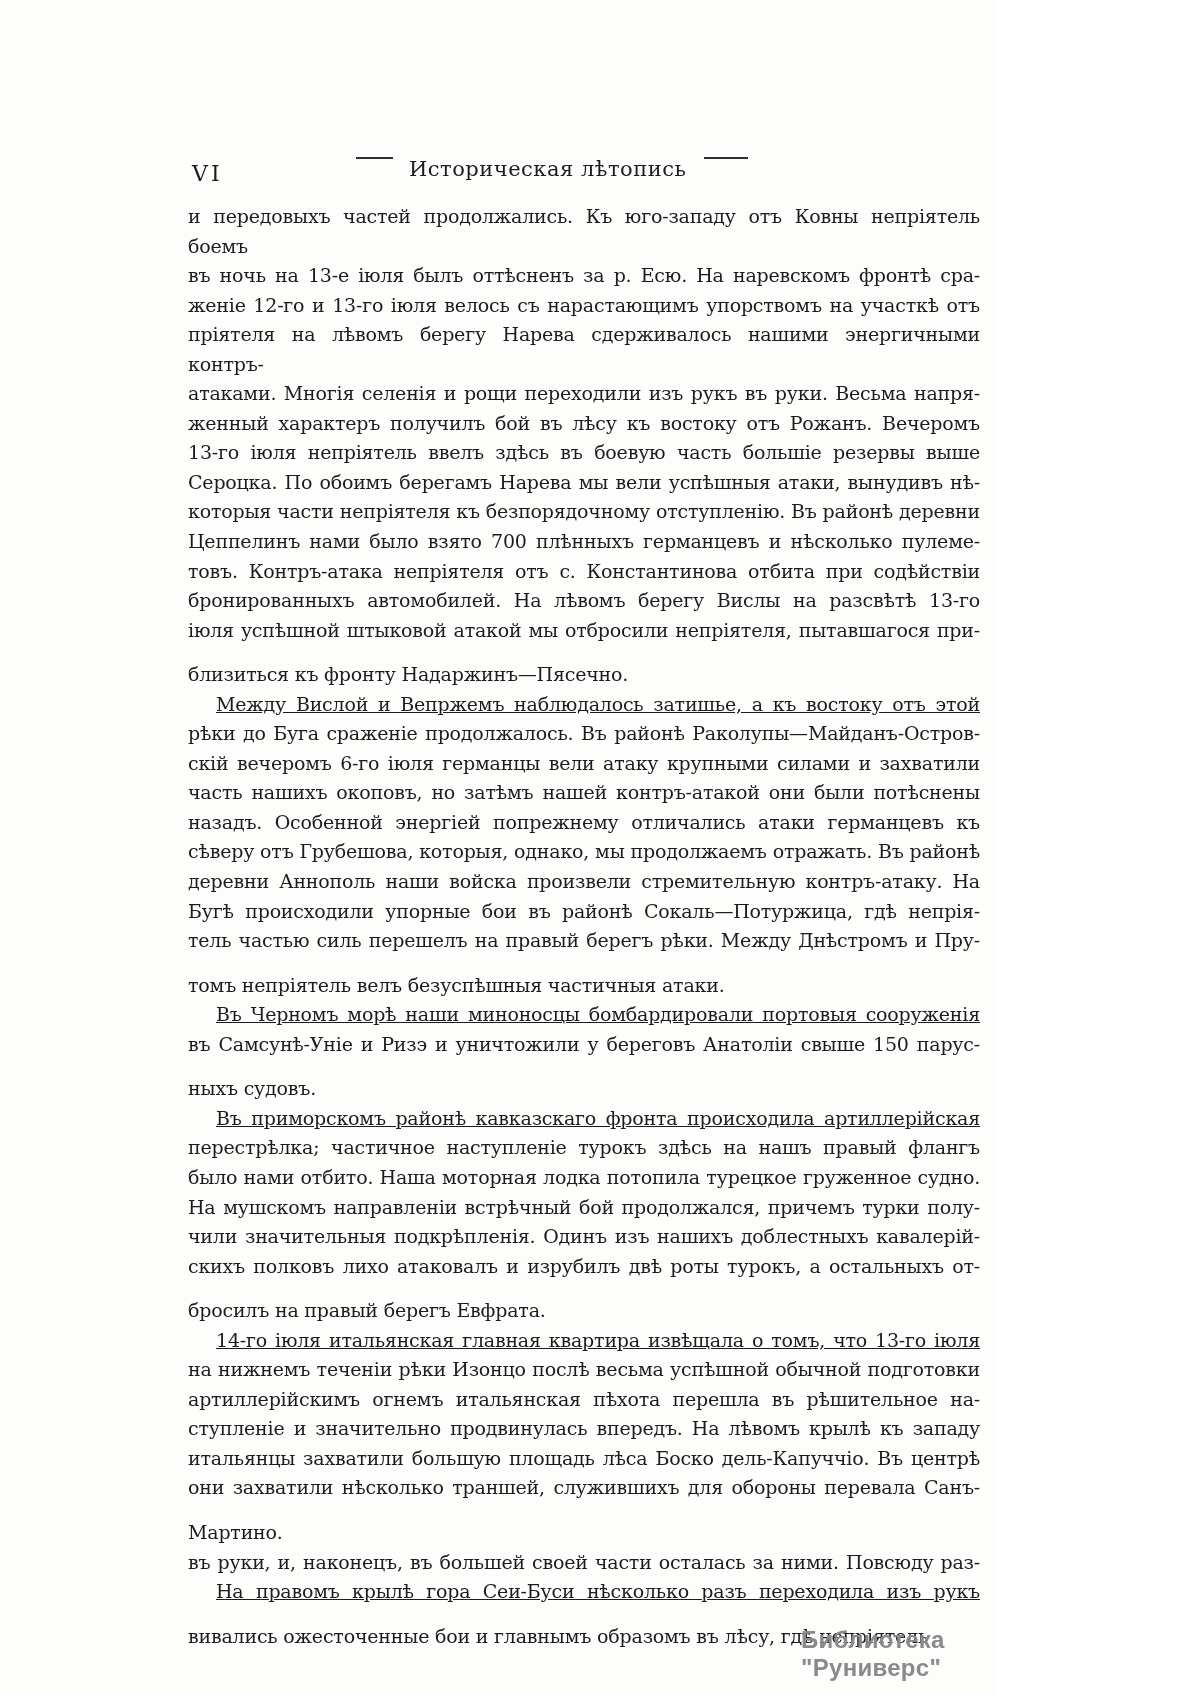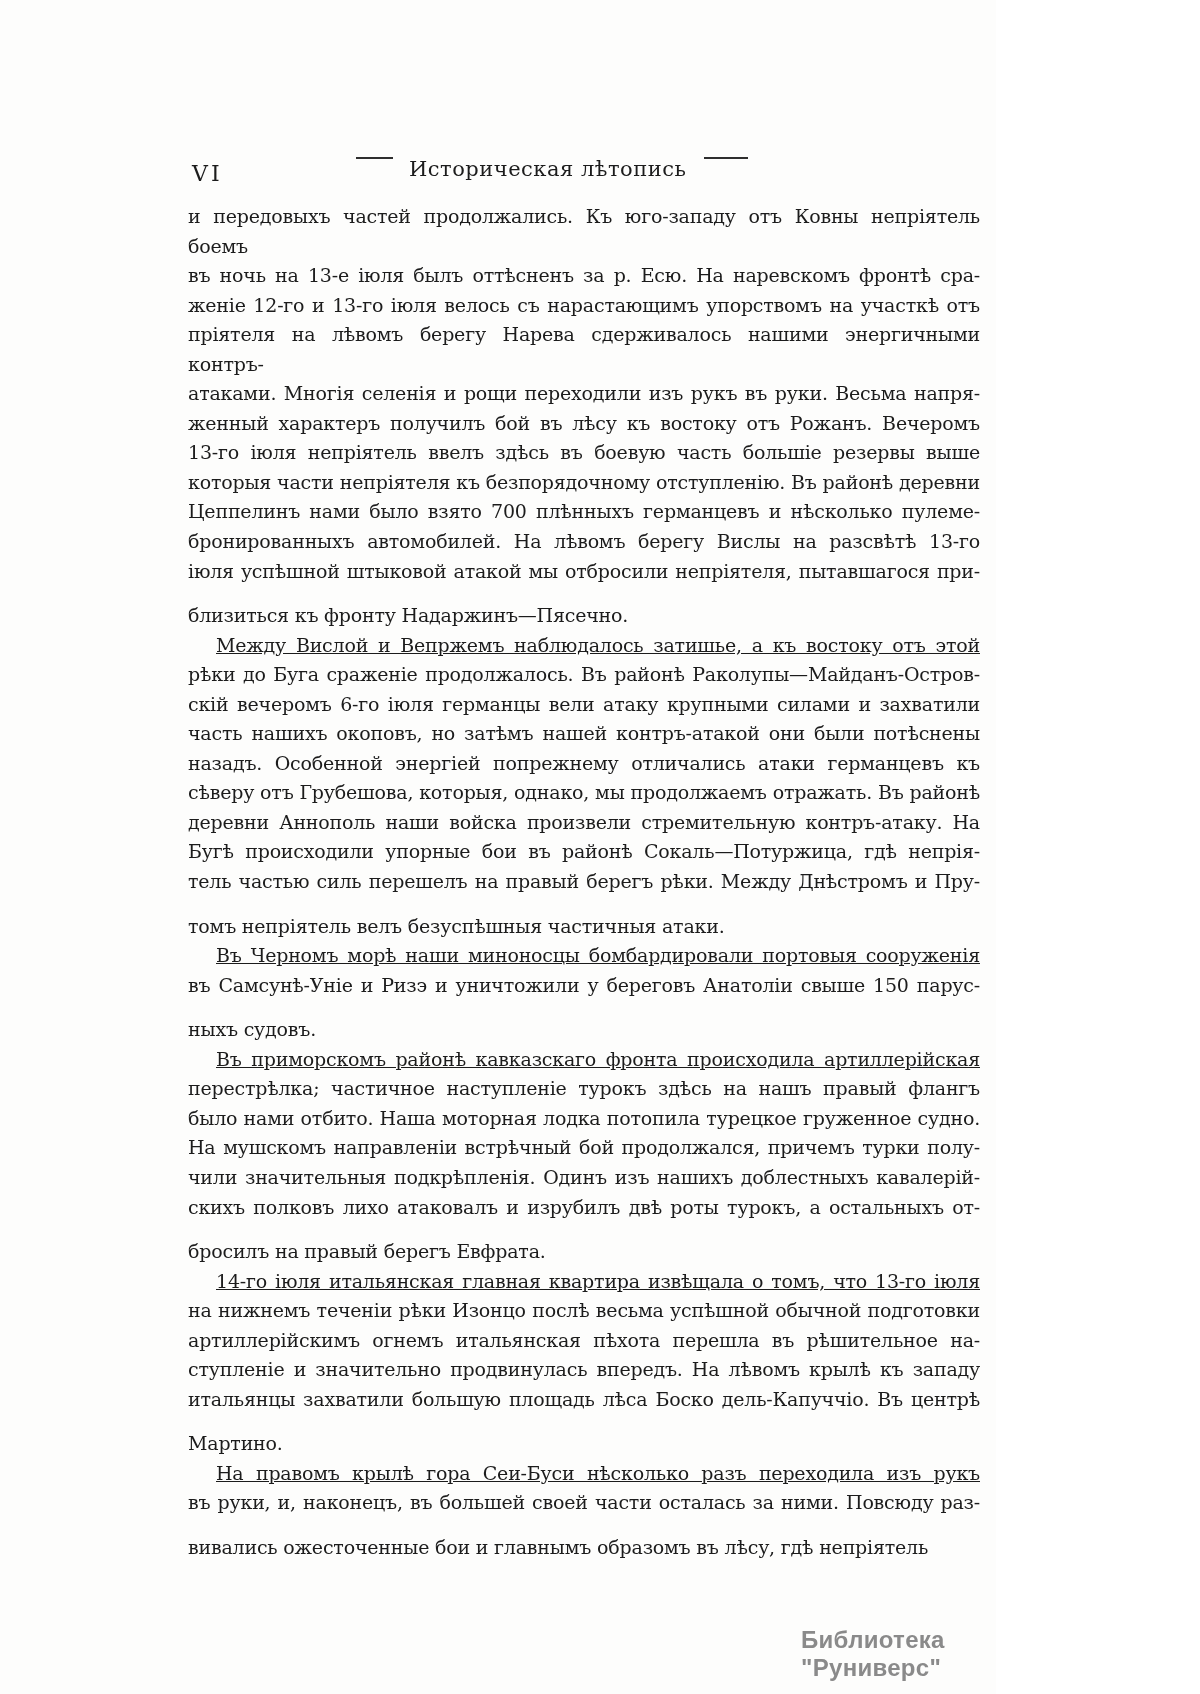--- a/index.html
+++ b/index.html
@@ -59,22 +59,24 @@
   </div>
 
   <div class="body-text" id="body-text">
       <div class="line">и передовыхъ частей продолжались. Къ юго-западу отъ Ковны непріятель боемъ</div>
       <div class="line">въ ночь на 13-е іюля былъ оттѣсненъ за р. Есю. На наревскомъ фронтѣ сра-</div>
       <div class="line">женіе 12-го и 13-го іюля велось съ нарастающимъ упорствомъ на участкѣ отъ</div>
       <div class="line">пріятеля на лѣвомъ берегу Нарева сдерживалось нашими энергичными контръ-</div>
       <div class="line">атаками. Многія селенія и рощи переходили изъ рукъ въ руки. Весьма напря-</div>
       <div class="line">женный характеръ получилъ бой въ лѣсу къ востоку отъ Рожанъ. Вечеромъ</div>
       <div class="line">13-го іюля непріятель ввелъ здѣсь въ боевую часть большіе резервы выше</div>
+      <div class="line">Сероцка. По обоимъ берегамъ Нарева мы вели успѣшныя атаки, вынудивъ нѣ-</div>
       <div class="line">которыя части непріятеля къ безпорядочному отступленію. Въ районѣ деревни</div>
       <div class="line">Цеппелинъ нами было взято 700 плѣнныхъ германцевъ и нѣсколько пулеме-</div>
+      <div class="line">товъ. Контръ-атака непріятеля отъ с. Константинова отбита при содѣйствіи</div>
       <div class="line">бронированныхъ автомобилей. На лѣвомъ берегу Вислы на разсвѣтѣ 13-го</div>
       <div class="line">іюля успѣшной штыковой атакой мы отбросили непріятеля, пытавшагося при-</div>
       <div class="line last">близиться къ фронту Надаржинъ—Пясечно.</div>
       <div class="line indent">Между Вислой и Вепржемъ наблюдалось затишье, а къ востоку отъ этой</div>
       <div class="line">рѣки до Буга сраженіе продолжалось. Въ районѣ Раколупы—Майданъ-Остров-</div>
       <div class="line">скій вечеромъ 6-го іюля германцы вели атаку крупными силами и захватили</div>
       <div class="line">часть нашихъ окоповъ, но затѣмъ нашей контръ-атакой они были потѣснены</div>
       <div class="line">назадъ. Особенной энергіей попрежнему отличались атаки германцевъ къ</div>
       <div class="line">сѣверу отъ Грубешова, которыя, однако, мы продолжаемъ отражать. Въ районѣ</div>
       <div class="line">деревни Аннополь наши войска произвели стремительную контръ-атаку. На</div>
@@ -89,20 +91,21 @@
       <div class="line">было нами отбито. Наша моторная лодка потопила турецкое груженное судно.</div>
       <div class="line">На мушскомъ направленіи встрѣчный бой продолжался, причемъ турки полу-</div>
       <div class="line">чили значительныя подкрѣпленія. Одинъ изъ нашихъ доблестныхъ кавалерій-</div>
       <div class="line">скихъ полковъ лихо атаковалъ и изрубилъ двѣ роты турокъ, а остальныхъ от-</div>
       <div class="line last">бросилъ на правый берегъ Евфрата.</div>
       <div class="line indent">14-го іюля итальянская главная квартира извѣщала о томъ, что 13-го іюля</div>
       <div class="line">на нижнемъ теченіи рѣки Изонцо послѣ весьма успѣшной обычной подготовки</div>
       <div class="line">артиллерійскимъ огнемъ итальянская пѣхота перешла въ рѣшительное на-</div>
       <div class="line">ступленіе и значительно продвинулась впередъ. На лѣвомъ крылѣ къ западу</div>
       <div class="line">итальянцы захватили большую площадь лѣса Боско дель-Капуччіо. Въ центрѣ</div>
+      <div class="line">они захватили нѣсколько траншей, служившихъ для обороны перевала Санъ-</div>
       <div class="line last">Мартино.</div>
+      <div class="line">въ руки, и, наконецъ, въ большей своей части осталась за ними. Повсюду раз-</div>
       <div class="line indent">На правомъ крылѣ гора Сеи-Буси нѣсколько разъ переходила изъ рукъ</div>
-      <div class="line">въ руки, и, наконецъ, въ большей своей части осталась за ними. Повсюду раз-</div>
       <div class="line last">вивались ожесточенные бои и главнымъ образомъ въ лѣсу, гдѣ непріятель</div>
     </div>
 
   <div class="watermark">Библиотека "Руниверс"</div>
 </div>
 
 </body></html>

